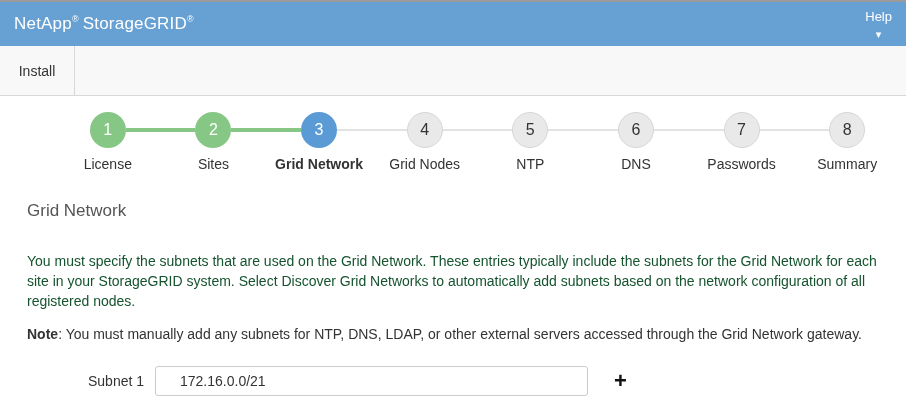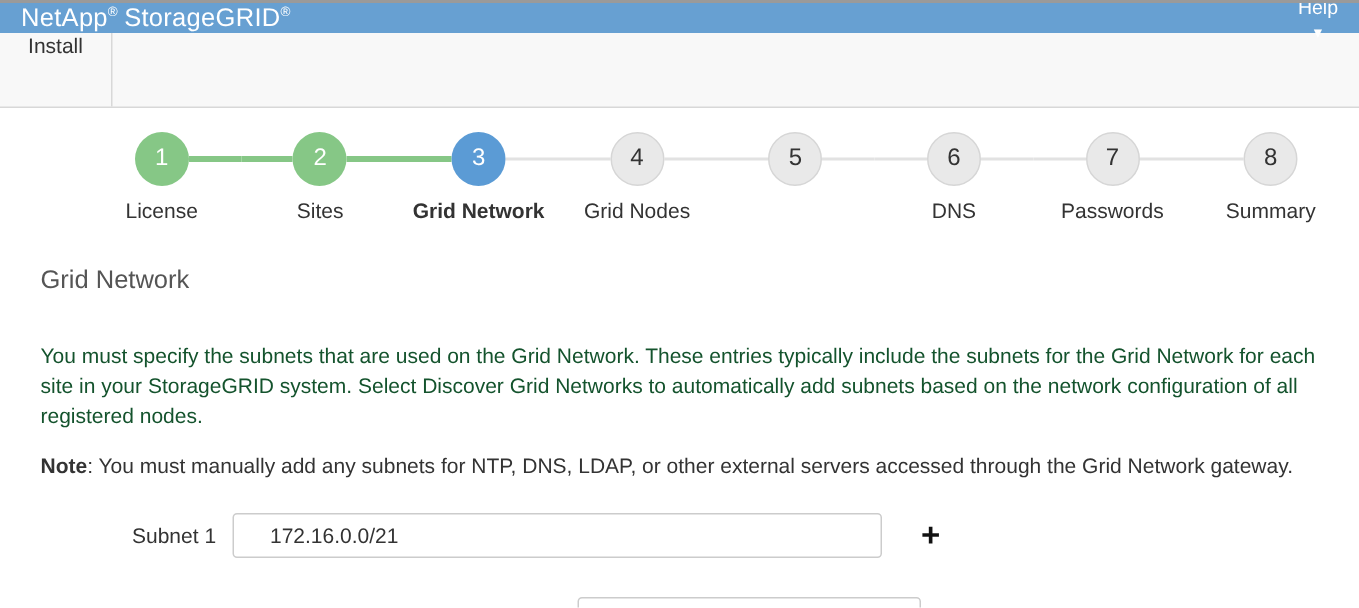--- a/index.html
+++ b/index.html
@@ -5,42 +5,42 @@
   * { margin:0; padding:0; box-sizing:border-box; }
   html,body { width:906px; height:405px; }
   body {
     font-family:"Liberation Sans", sans-serif;
     background:#fff;
     border-top:2px solid #9a9a9a;
     overflow:hidden;
   }
   
   .topbar {
-    height:20px; background:#67a0d2;
+    height:44px; background:#67a0d2;
     display:flex; align-items:center; justify-content:space-between;
     padding:0 14px;
   }
   .brand { color:#fff; font-size:17px; letter-spacing:.2px; }
   .brand sup { font-size:9px; vertical-align:super; }
   .brand .b2 { margin-left:4px; }
   .help {
     color:#fff; font-size:13px; display:flex; align-items:center; gap:5px;
     cursor:pointer;
     flex-direction:column;
   }
   .help .caret { font-size:11px; line-height:1; }
   
   .tabstrip {
     height:50px; background:#f8f8f8;
     border-bottom:1px solid #d8d8d8;
     display:flex;
   }
   .tab {
     min-width:75px; padding:0 16px;
-    display:flex; align-items:flex-start; justify-content:center;
+    display:flex; align-items:center; justify-content:center;
     font-size:14px; color:#333;
     border-right:1px solid #d8d8d8;
     cursor:pointer;
   }
   
   .wizard { display:flex; margin:16px 6px 0 55px; }
   .step { flex:1; position:relative; text-align:center; }
   .circle {
     width:36px; height:36px; border-radius:50%;
     margin:0 auto; position:relative; z-index:2;
@@ -138,20 +138,21 @@
       </div>
     <div class="step-label">Grid Nodes</div>
   </div>
 
   <div class="step pending">
     <div class="conn left c-gray"></div>
     <div class="conn right c-gray"></div>
     <div class="circle">
         <span>5</span>
       </div>
+    <div class="step-label">NTP</div>
   </div>
 
   <div class="step pending">
     <div class="conn left c-gray"></div>
     <div class="conn right c-gray"></div>
     <div class="circle">
         <span>6</span>
       </div>
     <div class="step-label">DNS</div>
   </div>

